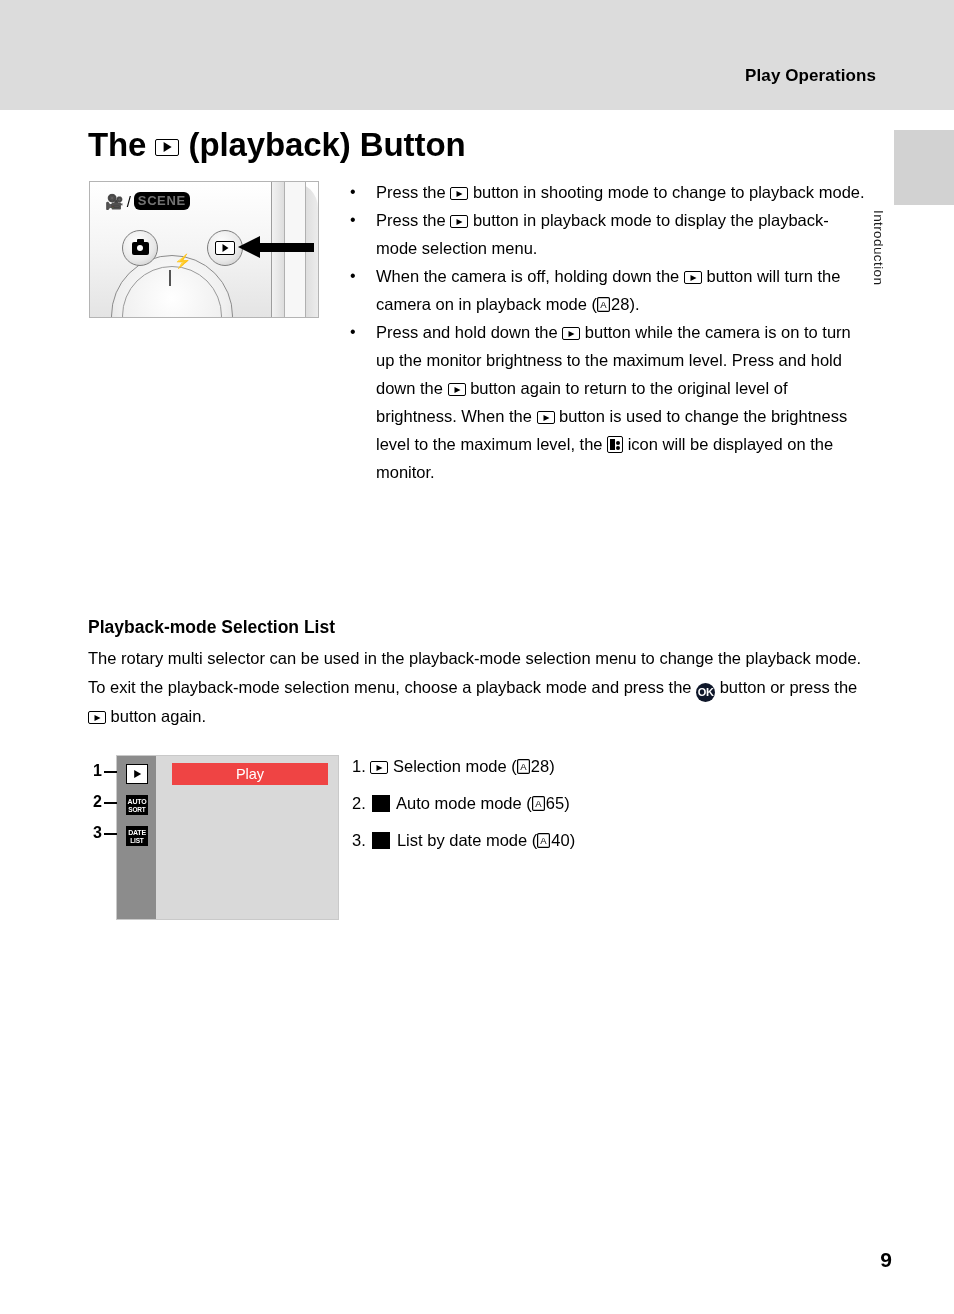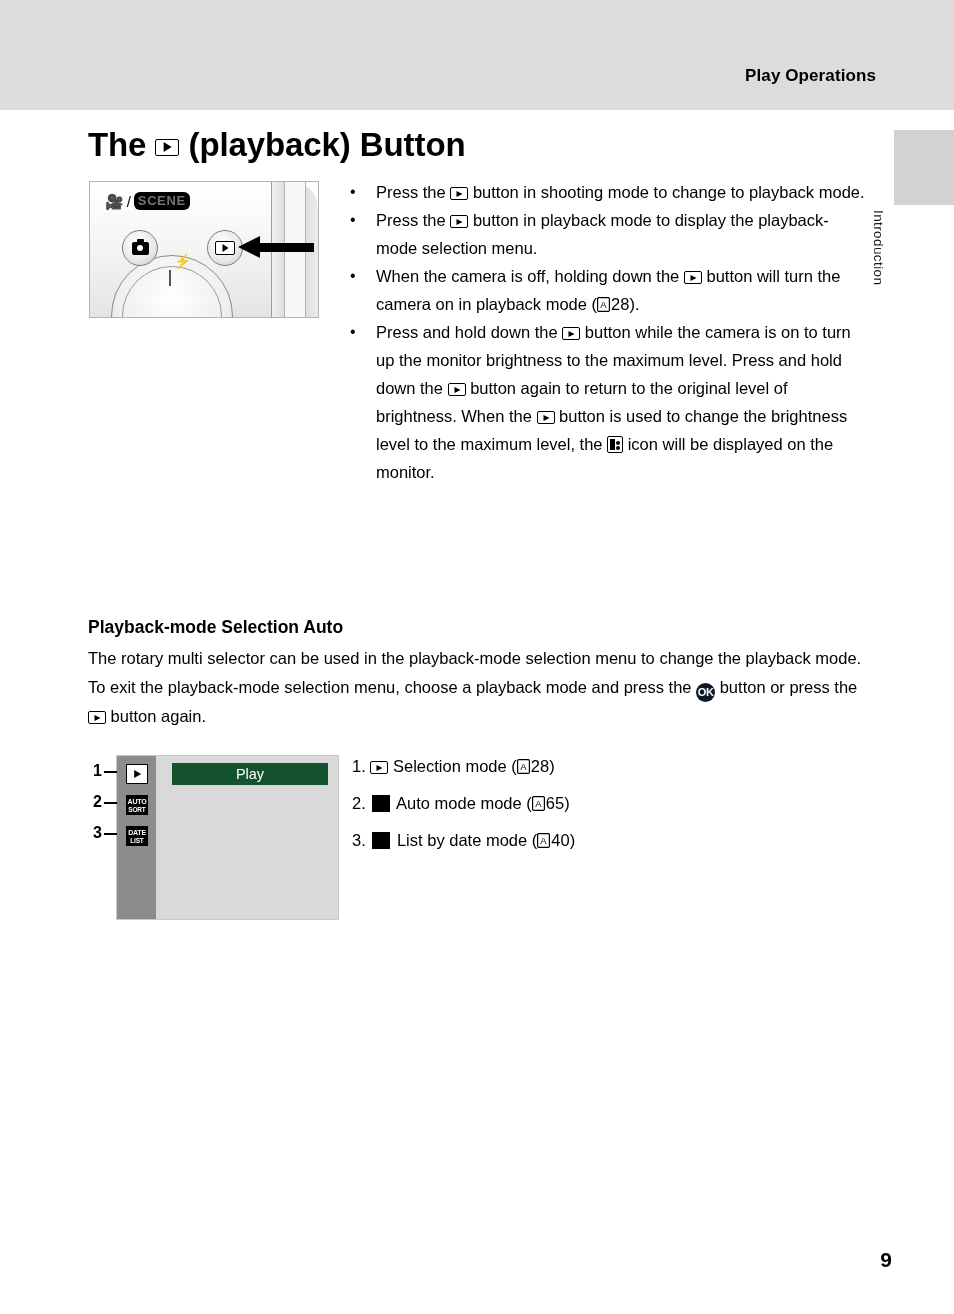--- a/index.html
+++ b/index.html
@@ -389,21 +389,21 @@
     bottom: 1px; left: 0; right: 0;
     text-align: center;
     font-size: 6.5px;
   }
   .menu-play-bar {
     position: absolute;
     left: 55px;
     top: 7px;
     width: 156px;
     height: 22px;
-    background: #14532d;
+    background: #ef4444;
     color: #ffffff;
     font-size: 14.5px;
     display: flex;
     align-items: center;
     justify-content: center;
   }
   .menu-num {
     position: absolute;
     font-size: 16px;
     font-weight: bold;
@@ -524,21 +524,21 @@
                 <rect x="0.6" y="0.6" width="11.8" height="13.8" rx="1.2" fill="#fff" stroke="#000" stroke-width="1.2"></rect>
                 <text x="6.3" y="11.2" font-size="9.5" font-family="Liberation Sans, sans-serif" text-anchor="middle" fill="#000">A</text>
               </svg></span><span>28</span></span>).</div>
       </div>
       <div class="bullet-row">
         <div class="bullet-dot">•</div>
         <div class="bullet-text">Press and hold down the <span class="play-icon play-16"></span> button while the camera is on to turn up the monitor brightness to the maximum level. Press and hold down the <span class="play-icon play-16"></span> button again to return to the original level of brightness. When the <span class="play-icon play-16"></span> button is used to change the brightness level to the maximum level, the <span class="bright-icon"></span> icon will be displayed on the monitor.</div>
       </div>
     </div>
 
-  <div class="sub-title">Playback-mode Selection Auto</div>
+  <div class="sub-title">Playback-mode Selection List</div>
   <div class="para">The rotary multi selector can be used in the playback-mode selection menu to change the playback mode. To exit the playback-mode selection menu, choose a playback mode and press the <span class="ok-icon">OK</span> button or press the <span class="play-icon play-16"></span> button again.</div>
 
   <div class="menu-fig">
     <div class="menu-rail"></div>
     <div class="menu-icon-box mi-1">
       <span class="mi-inner-play"></span>
     </div>
     <div class="menu-icon-box mi-2">
       <div class="badge-black">
         <span style="position:absolute;left:0;right:0;top:2px;text-align:center;font-size:7px;">AUTO</span>

